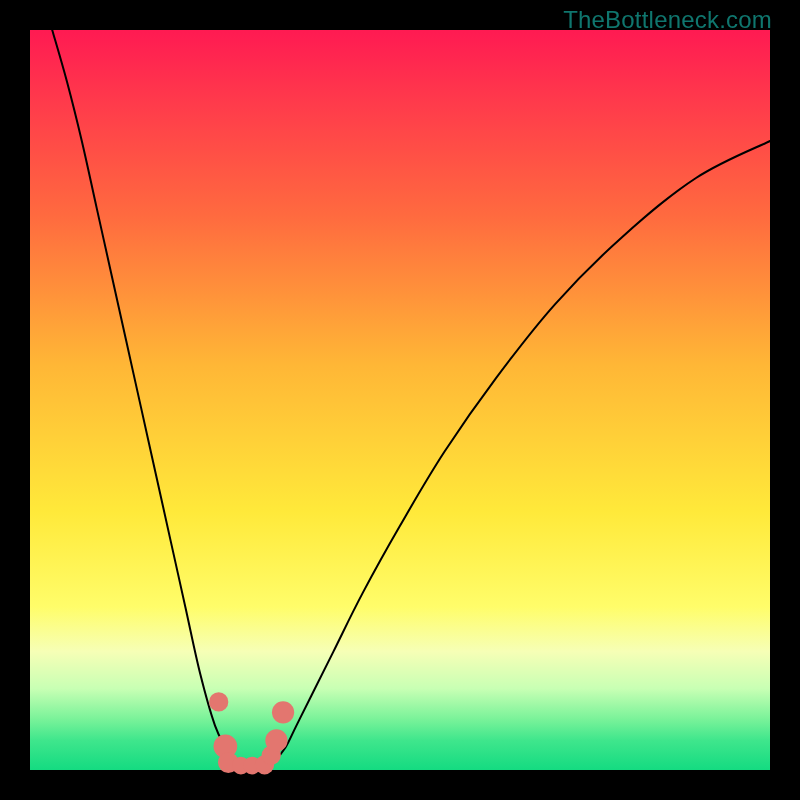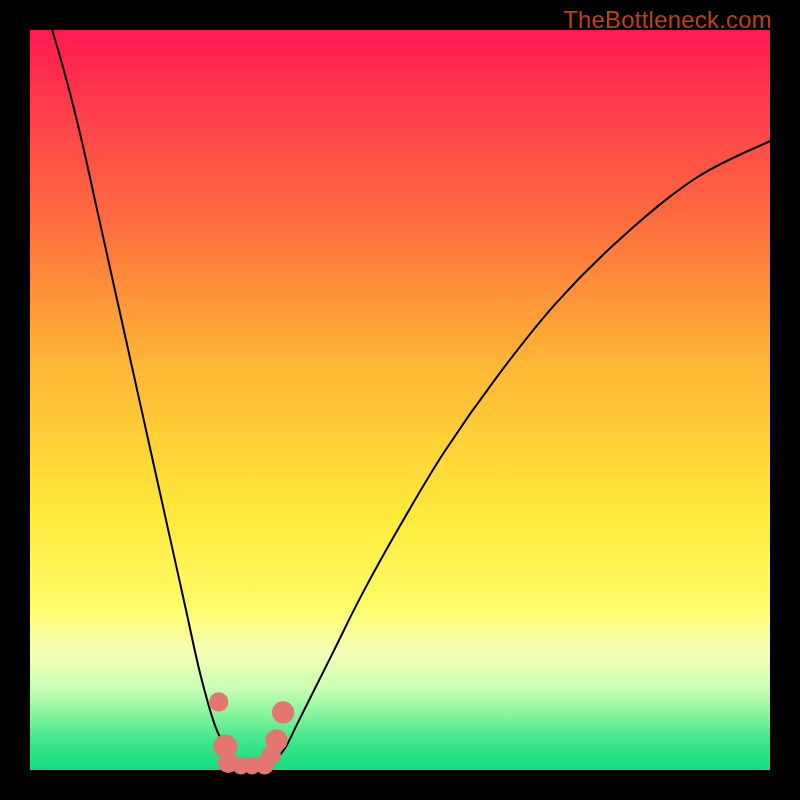--- a/index.html
+++ b/index.html
@@ -24,21 +24,21 @@
     height: 740px;
     
   }
   .watermark {
     position: absolute;
     top: 6px;
     right: 28px;
     font-family: Arial, Helvetica, sans-serif;
     font-size: 24px;
     font-weight: 500;
-    color: #c2410c;
+    color: #0f766e;
     letter-spacing: 0.2px;
   }
   svg.plot {
     position: absolute;
     left: 30px;
     top: 30px;
     width: 740px;
     height: 740px;
     overflow: visible;
   }

